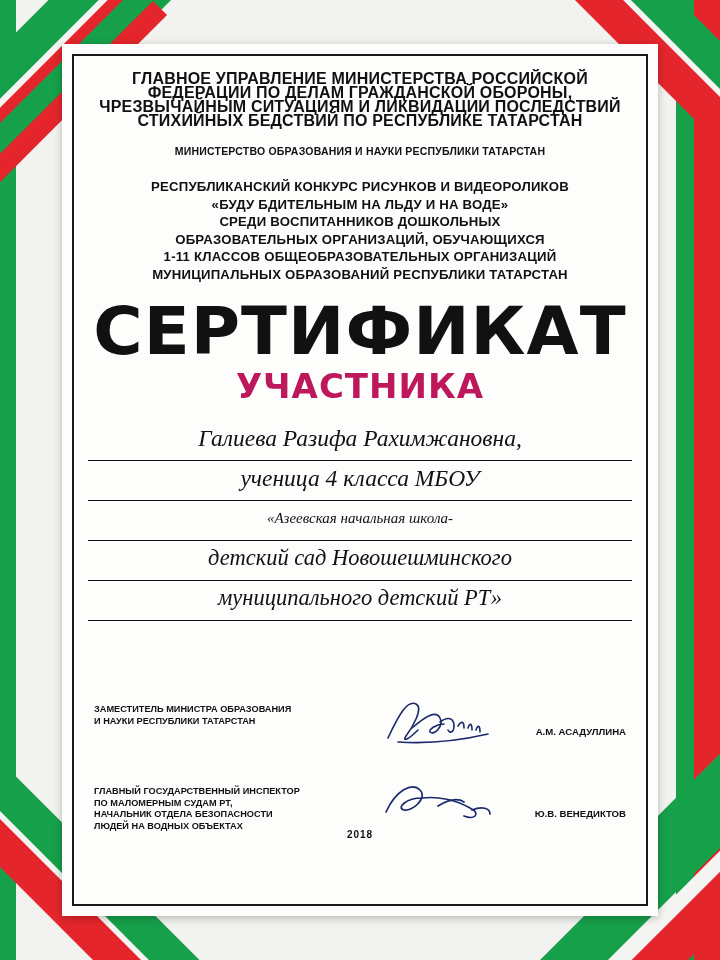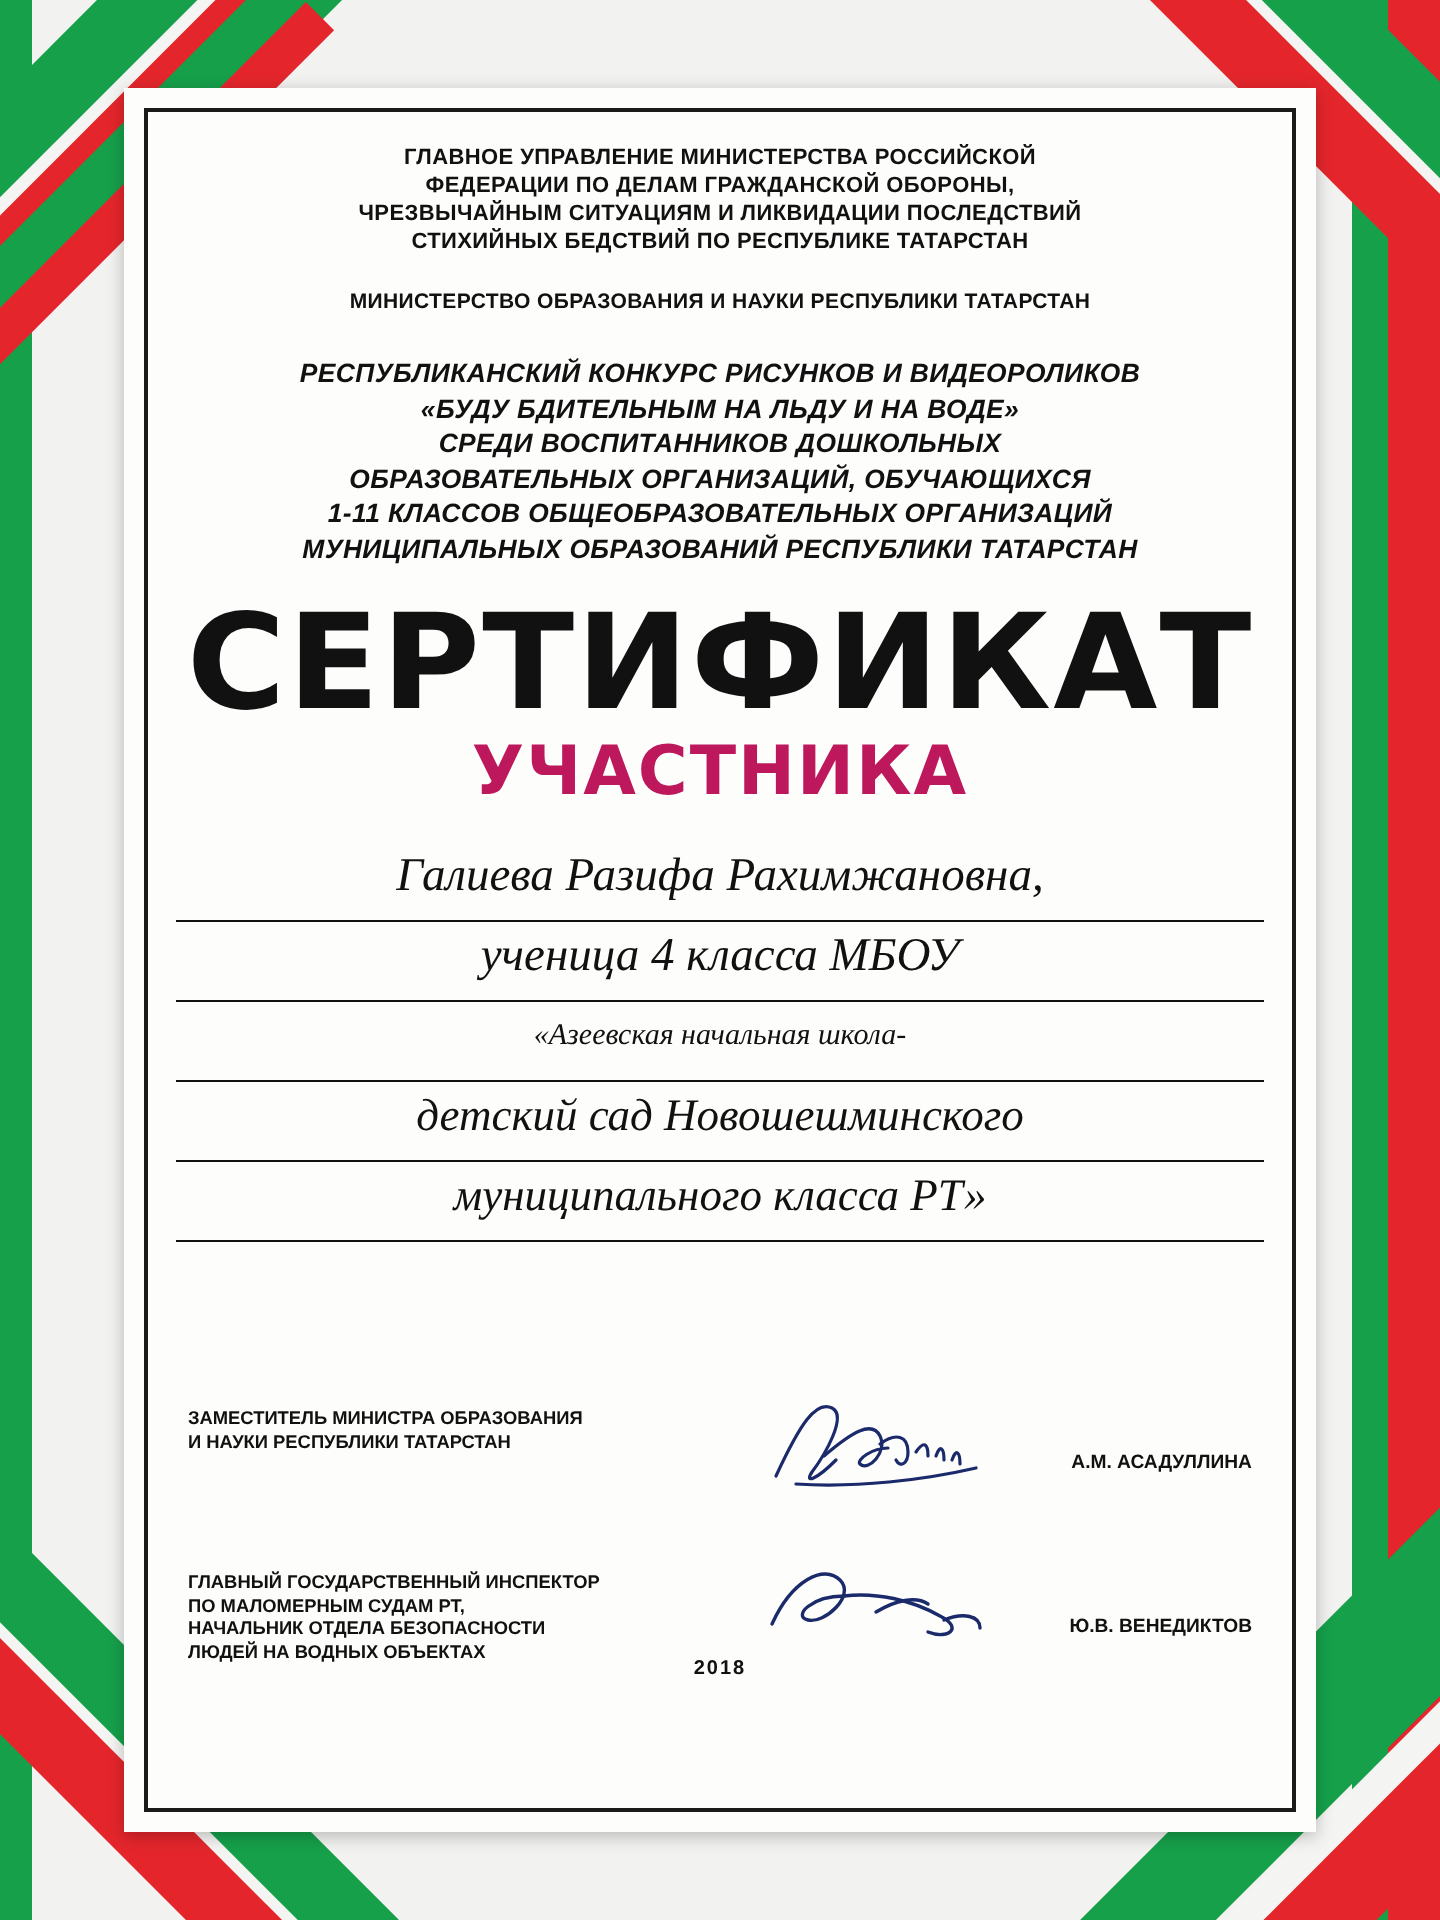--- a/index.html
+++ b/index.html
@@ -172,34 +172,33 @@
   }
 
   
   .hdr-block {
     text-align: center;
     font-weight: bold;
     color: #111;
     letter-spacing: 0.2px;
   }
   #ministry-main {
-    font-size: 11px;
+    font-size: 16px;
     line-height: 14px;
     margin-top: 6px;
   }
   #ministry-edu {
     font-size: 10.5px;
     line-height: 14px;
     margin-top: 16px;
   }
   #contest-title {
     font-size: 13.2px;
     line-height: 17.5px;
     margin-top: 20px;
-    font-style: italic;
   }
 
   
   #main-title {
     text-align: center;
     font-family: "DejaVu Sans", sans-serif;
     font-weight: bold;
     font-size: 66px;
     letter-spacing: 1px;
     line-height: 62px;
@@ -371,21 +370,21 @@
         <div class="recipient-line l2">
           <span class="recipient-text">ученица 4 класса МБОУ</span>
         </div>
         <div class="recipient-line l3">
           <span class="recipient-text">«Азеевская начальная школа-</span>
         </div>
         <div class="recipient-line l4">
           <span class="recipient-text">детский сад Новошешминского</span>
         </div>
         <div class="recipient-line l5">
-          <span class="recipient-text">муниципального класса РТ»</span>
+          <span class="recipient-text">муниципального детский РТ»</span>
         </div>
       </div>
 
       <div id="signatures">
 
         <div class="sig-row">
           <div class="sig-title">
             <div>ЗАМЕСТИТЕЛЬ МИНИСТРА ОБРАЗОВАНИЯ</div>
             <div>И НАУКИ РЕСПУБЛИКИ ТАТАРСТАН</div>
           </div>

